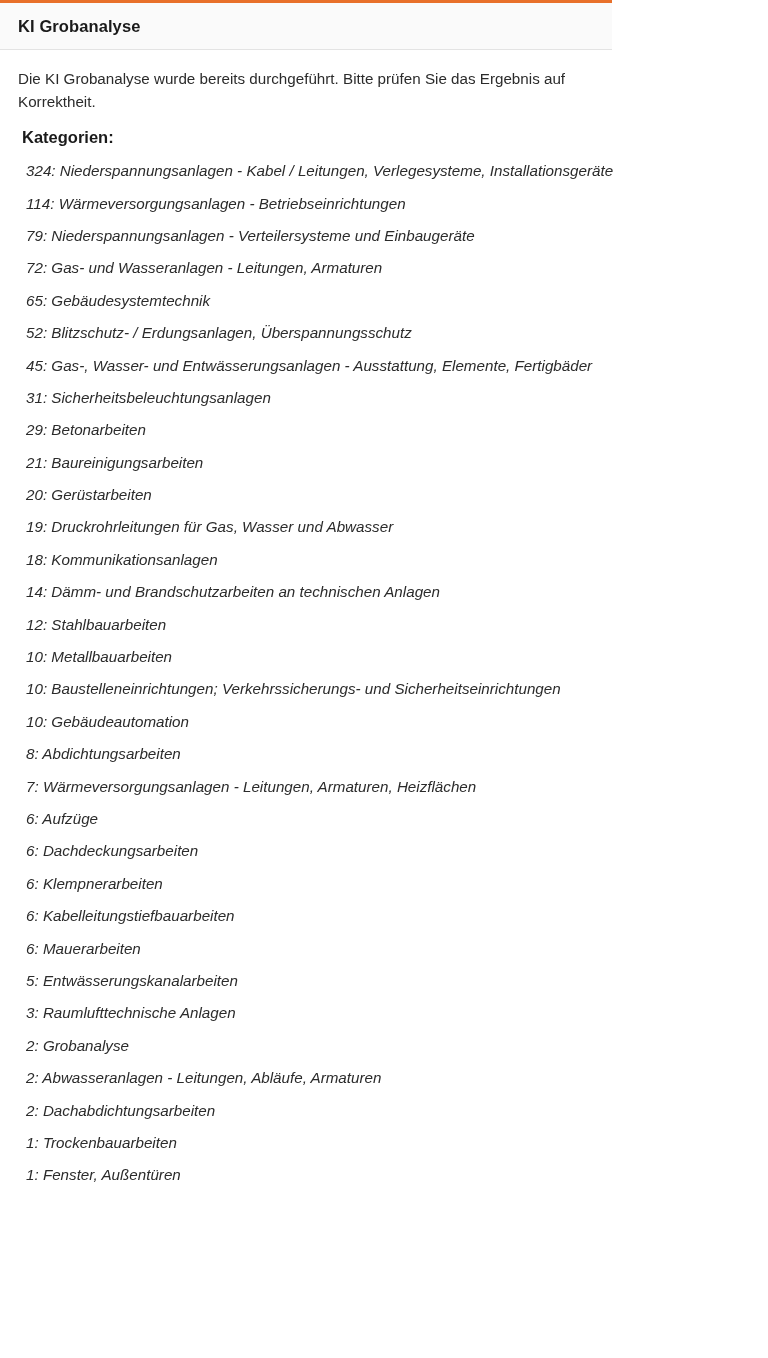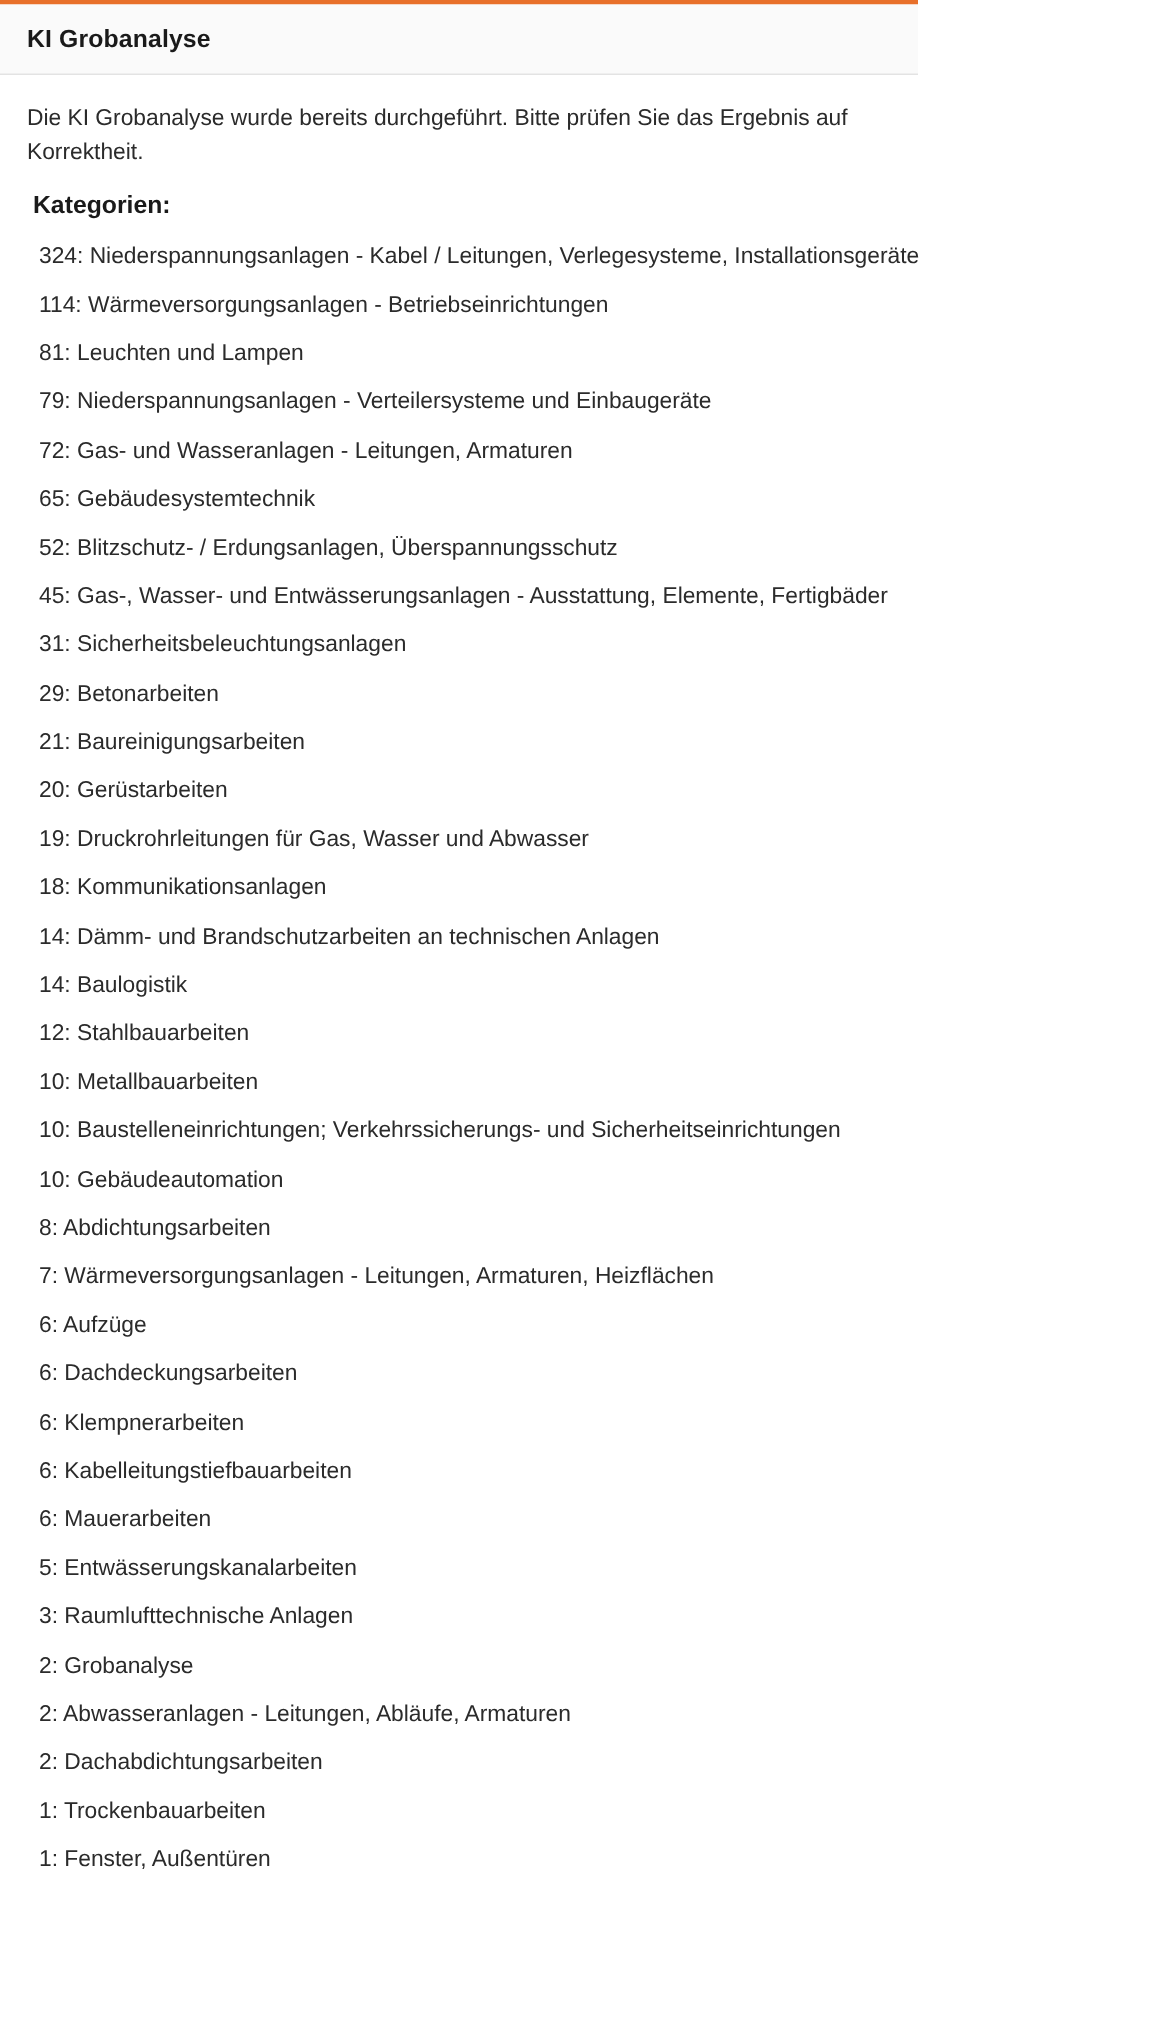--- a/index.html
+++ b/index.html
@@ -43,20 +43,21 @@
   .section-label {
     font-size: 16.5px;
     font-weight: bold;
     color: #1a1a1a;
     margin: 0 0 8px 4px;
   }
   .cat-list {
     list-style: none;
     margin: 0;
     padding: 0 0 0 8px;
+    font-style: italic;
   }
   .cat-item {
     font-size: 15.2px;
     color: #2b2b2b;
     line-height: 1.0;
     padding: 8.6px 0 8.6px 0;
     white-space: nowrap;
   }
 </style>
 </head>
@@ -65,34 +66,32 @@
 <div class="panel">
   <div class="panel-header">
     <div class="panel-title">KI Grobanalyse</div>
   </div>
   <div class="panel-body">
     <p class="intro">Die KI Grobanalyse wurde bereits durchgeführt. Bitte prüfen Sie das Ergebnis auf Korrektheit.</p>
     <div class="section-label">Kategorien:</div>
     <ul class="cat-list">
         <li class="cat-item">324: Niederspannungsanlagen - Kabel / Leitungen, Verlegesysteme, Installationsgeräte</li>
         <li class="cat-item">114: Wärmeversorgungsanlagen - Betriebseinrichtungen</li>
-        <li class="cat-item">81: Leuchten und Lampen</li>
         <li class="cat-item">79: Niederspannungsanlagen - Verteilersysteme und Einbaugeräte</li>
         <li class="cat-item">72: Gas- und Wasseranlagen - Leitungen, Armaturen</li>
         <li class="cat-item">65: Gebäudesystemtechnik</li>
         <li class="cat-item">52: Blitzschutz- / Erdungsanlagen, Überspannungsschutz</li>
         <li class="cat-item">45: Gas-, Wasser- und Entwässerungsanlagen - Ausstattung, Elemente, Fertigbäder</li>
         <li class="cat-item">31: Sicherheitsbeleuchtungsanlagen</li>
         <li class="cat-item">29: Betonarbeiten</li>
         <li class="cat-item">21: Baureinigungsarbeiten</li>
         <li class="cat-item">20: Gerüstarbeiten</li>
         <li class="cat-item">19: Druckrohrleitungen für Gas, Wasser und Abwasser</li>
         <li class="cat-item">18: Kommunikationsanlagen</li>
         <li class="cat-item">14: Dämm- und Brandschutzarbeiten an technischen Anlagen</li>
-        <li class="cat-item">14: Baulogistik</li>
         <li class="cat-item">12: Stahlbauarbeiten</li>
         <li class="cat-item">10: Metallbauarbeiten</li>
         <li class="cat-item">10: Baustelleneinrichtungen; Verkehrssicherungs- und Sicherheitseinrichtungen</li>
         <li class="cat-item">10: Gebäudeautomation</li>
         <li class="cat-item">8: Abdichtungsarbeiten</li>
         <li class="cat-item">7: Wärmeversorgungsanlagen - Leitungen, Armaturen, Heizflächen</li>
         <li class="cat-item">6: Aufzüge</li>
         <li class="cat-item">6: Dachdeckungsarbeiten</li>
         <li class="cat-item">6: Klempnerarbeiten</li>
         <li class="cat-item">6: Kabelleitungstiefbauarbeiten</li>

